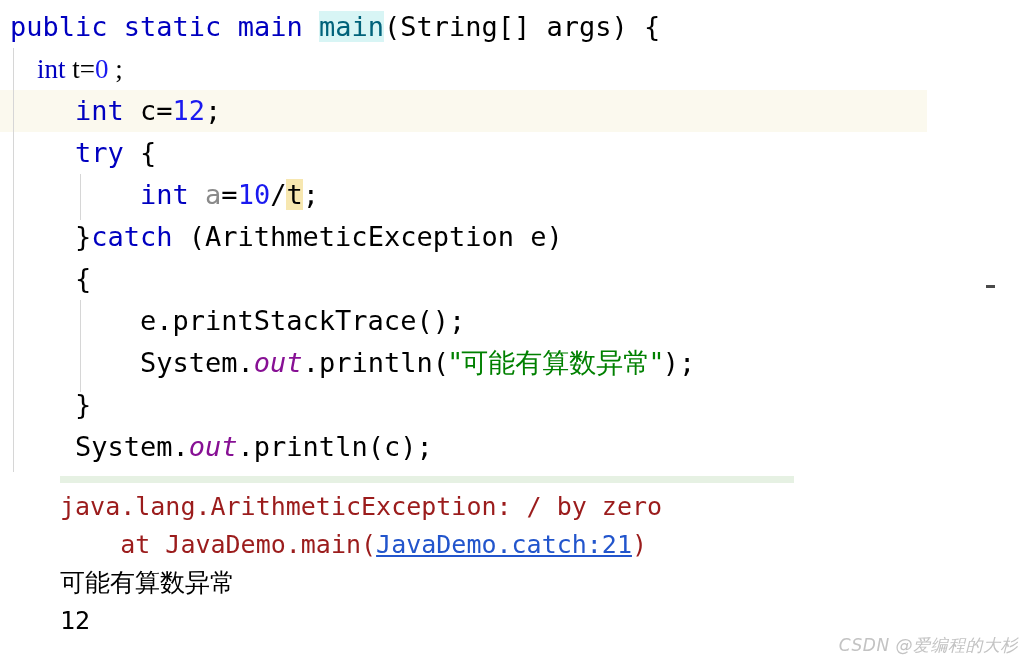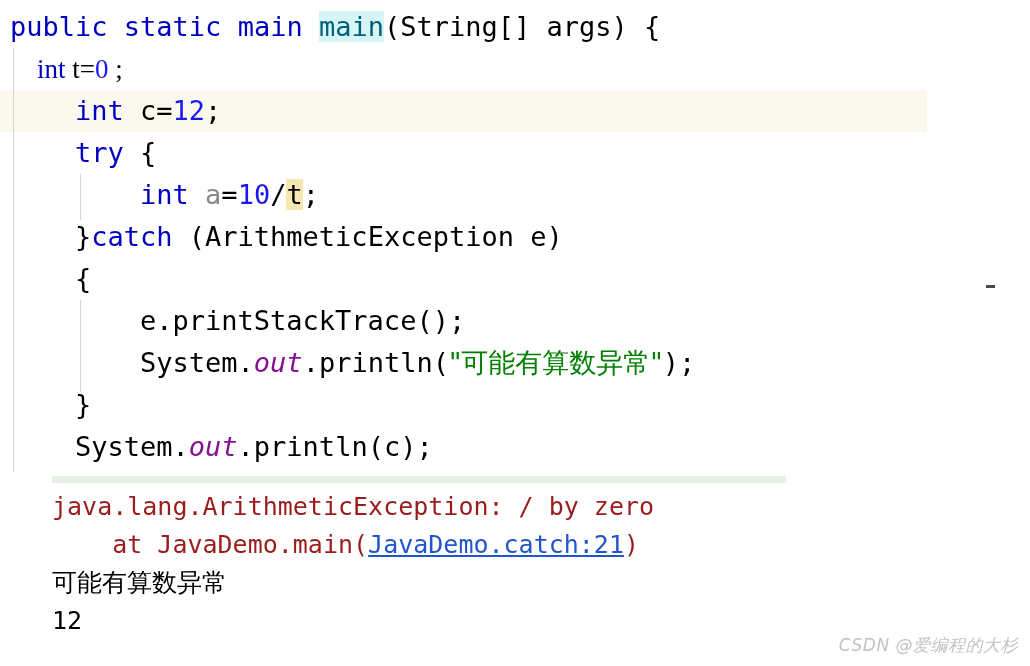--- a/index.html
+++ b/index.html
@@ -56,21 +56,21 @@
   .mth     { color: #00627a; }          
   .mth-bg  { background: #d8f5f5; }
   .str     { color: #008000; }          
   .fld     { color: #871094; font-style: italic; }  
   .unused  { color: #8a8a8a; }          
   .sel     { background: #f7e7b0; }     
 
   
   #console {
     position: absolute;
-    left: 4px; top: 472px;
+    left: 12px; top: 472px;
     width: 814px;
     height: 194px;
   }
   .console-divider {
     position: absolute;
     left: 48px;
     top: 4px;
     width: 734px;
     height: 7px;
     background: #e6f1e3;

